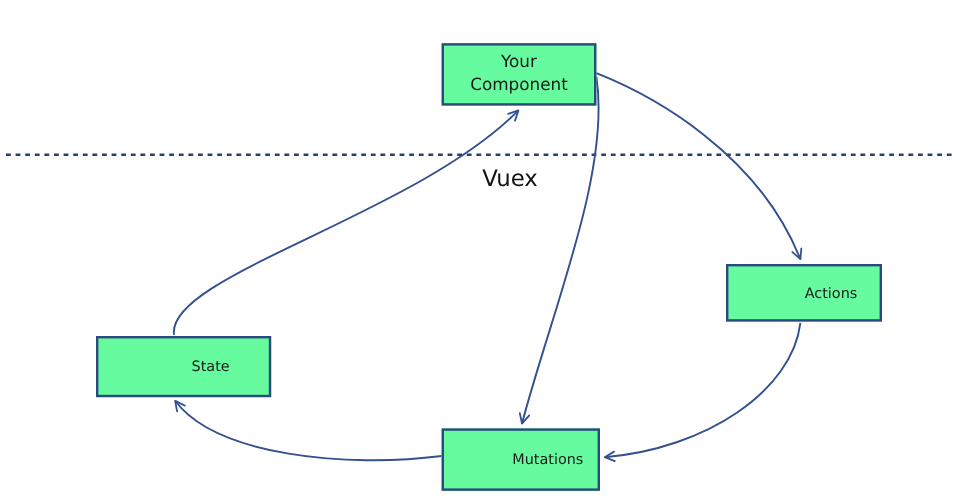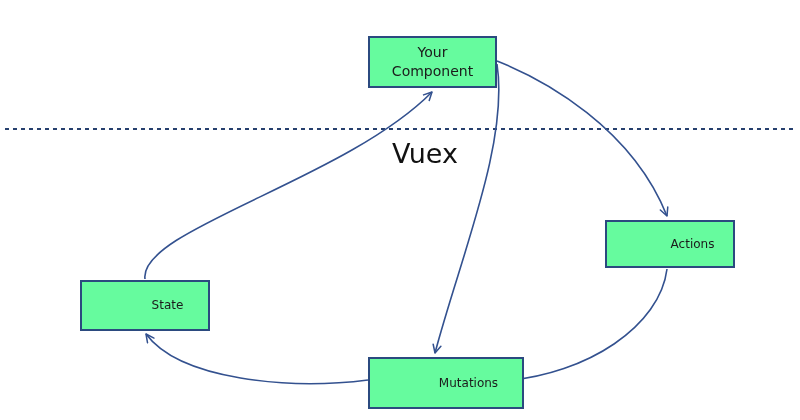--- a/index.html
+++ b/index.html
@@ -47,36 +47,36 @@
   }
   .node-actions {
     left: 605px;
     top: 192px;
     width: 130px;
     height: 48px;
   }
   .node-state {
     left: 80px;
     top: 252px;
-    width: 130px;
+    width: 146px;
     height: 51px;
   }
   .node-mutations {
     left: 368px;
     top: 329px;
-    width: 156px;
+    width: 132px;
     height: 52px;
   }
   .region-label {
     position: absolute;
     left: 383px;
     top: 110px;
     width: 84px;
     text-align: center;
-    font-size: 27px;
+    font-size: 19px;
     color: #111111;
   }
 </style>
 </head>
 <body>
 
 <div class="canvas">
 
   <svg class="edges-svg" width="800" height="420" viewBox="0 0 800 420" xmlns="http://www.w3.org/2000/svg">
     <defs>

